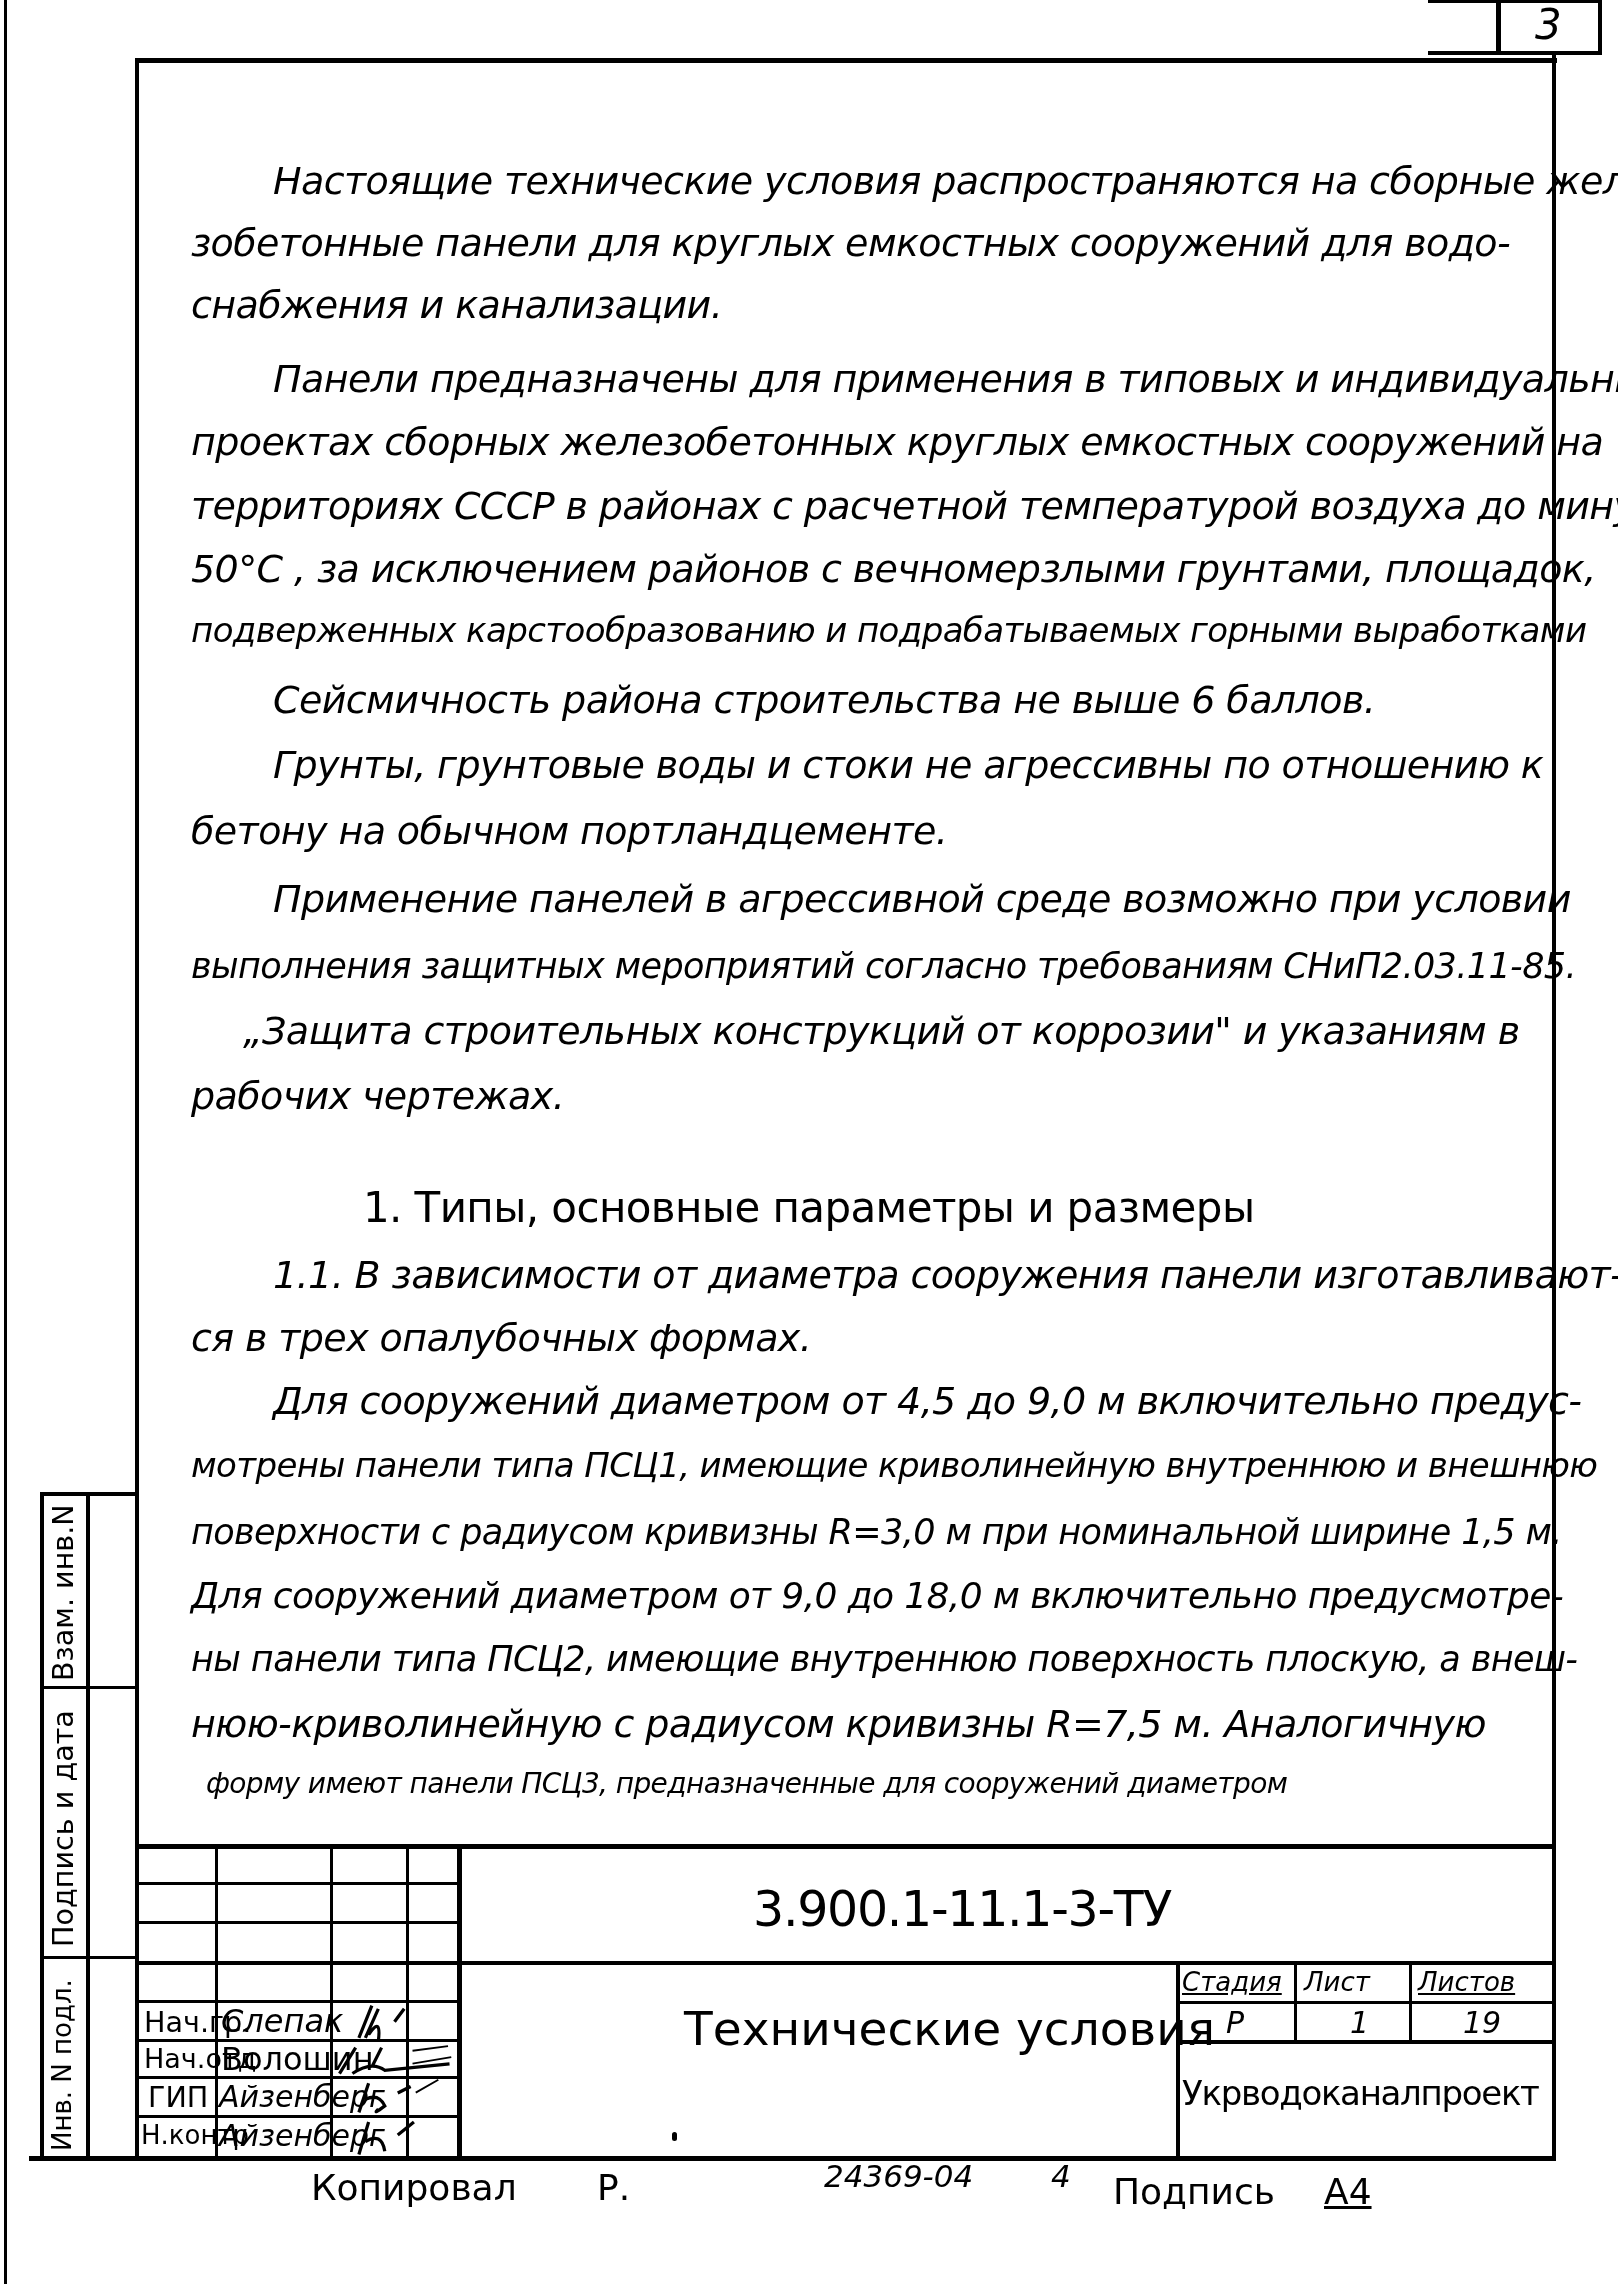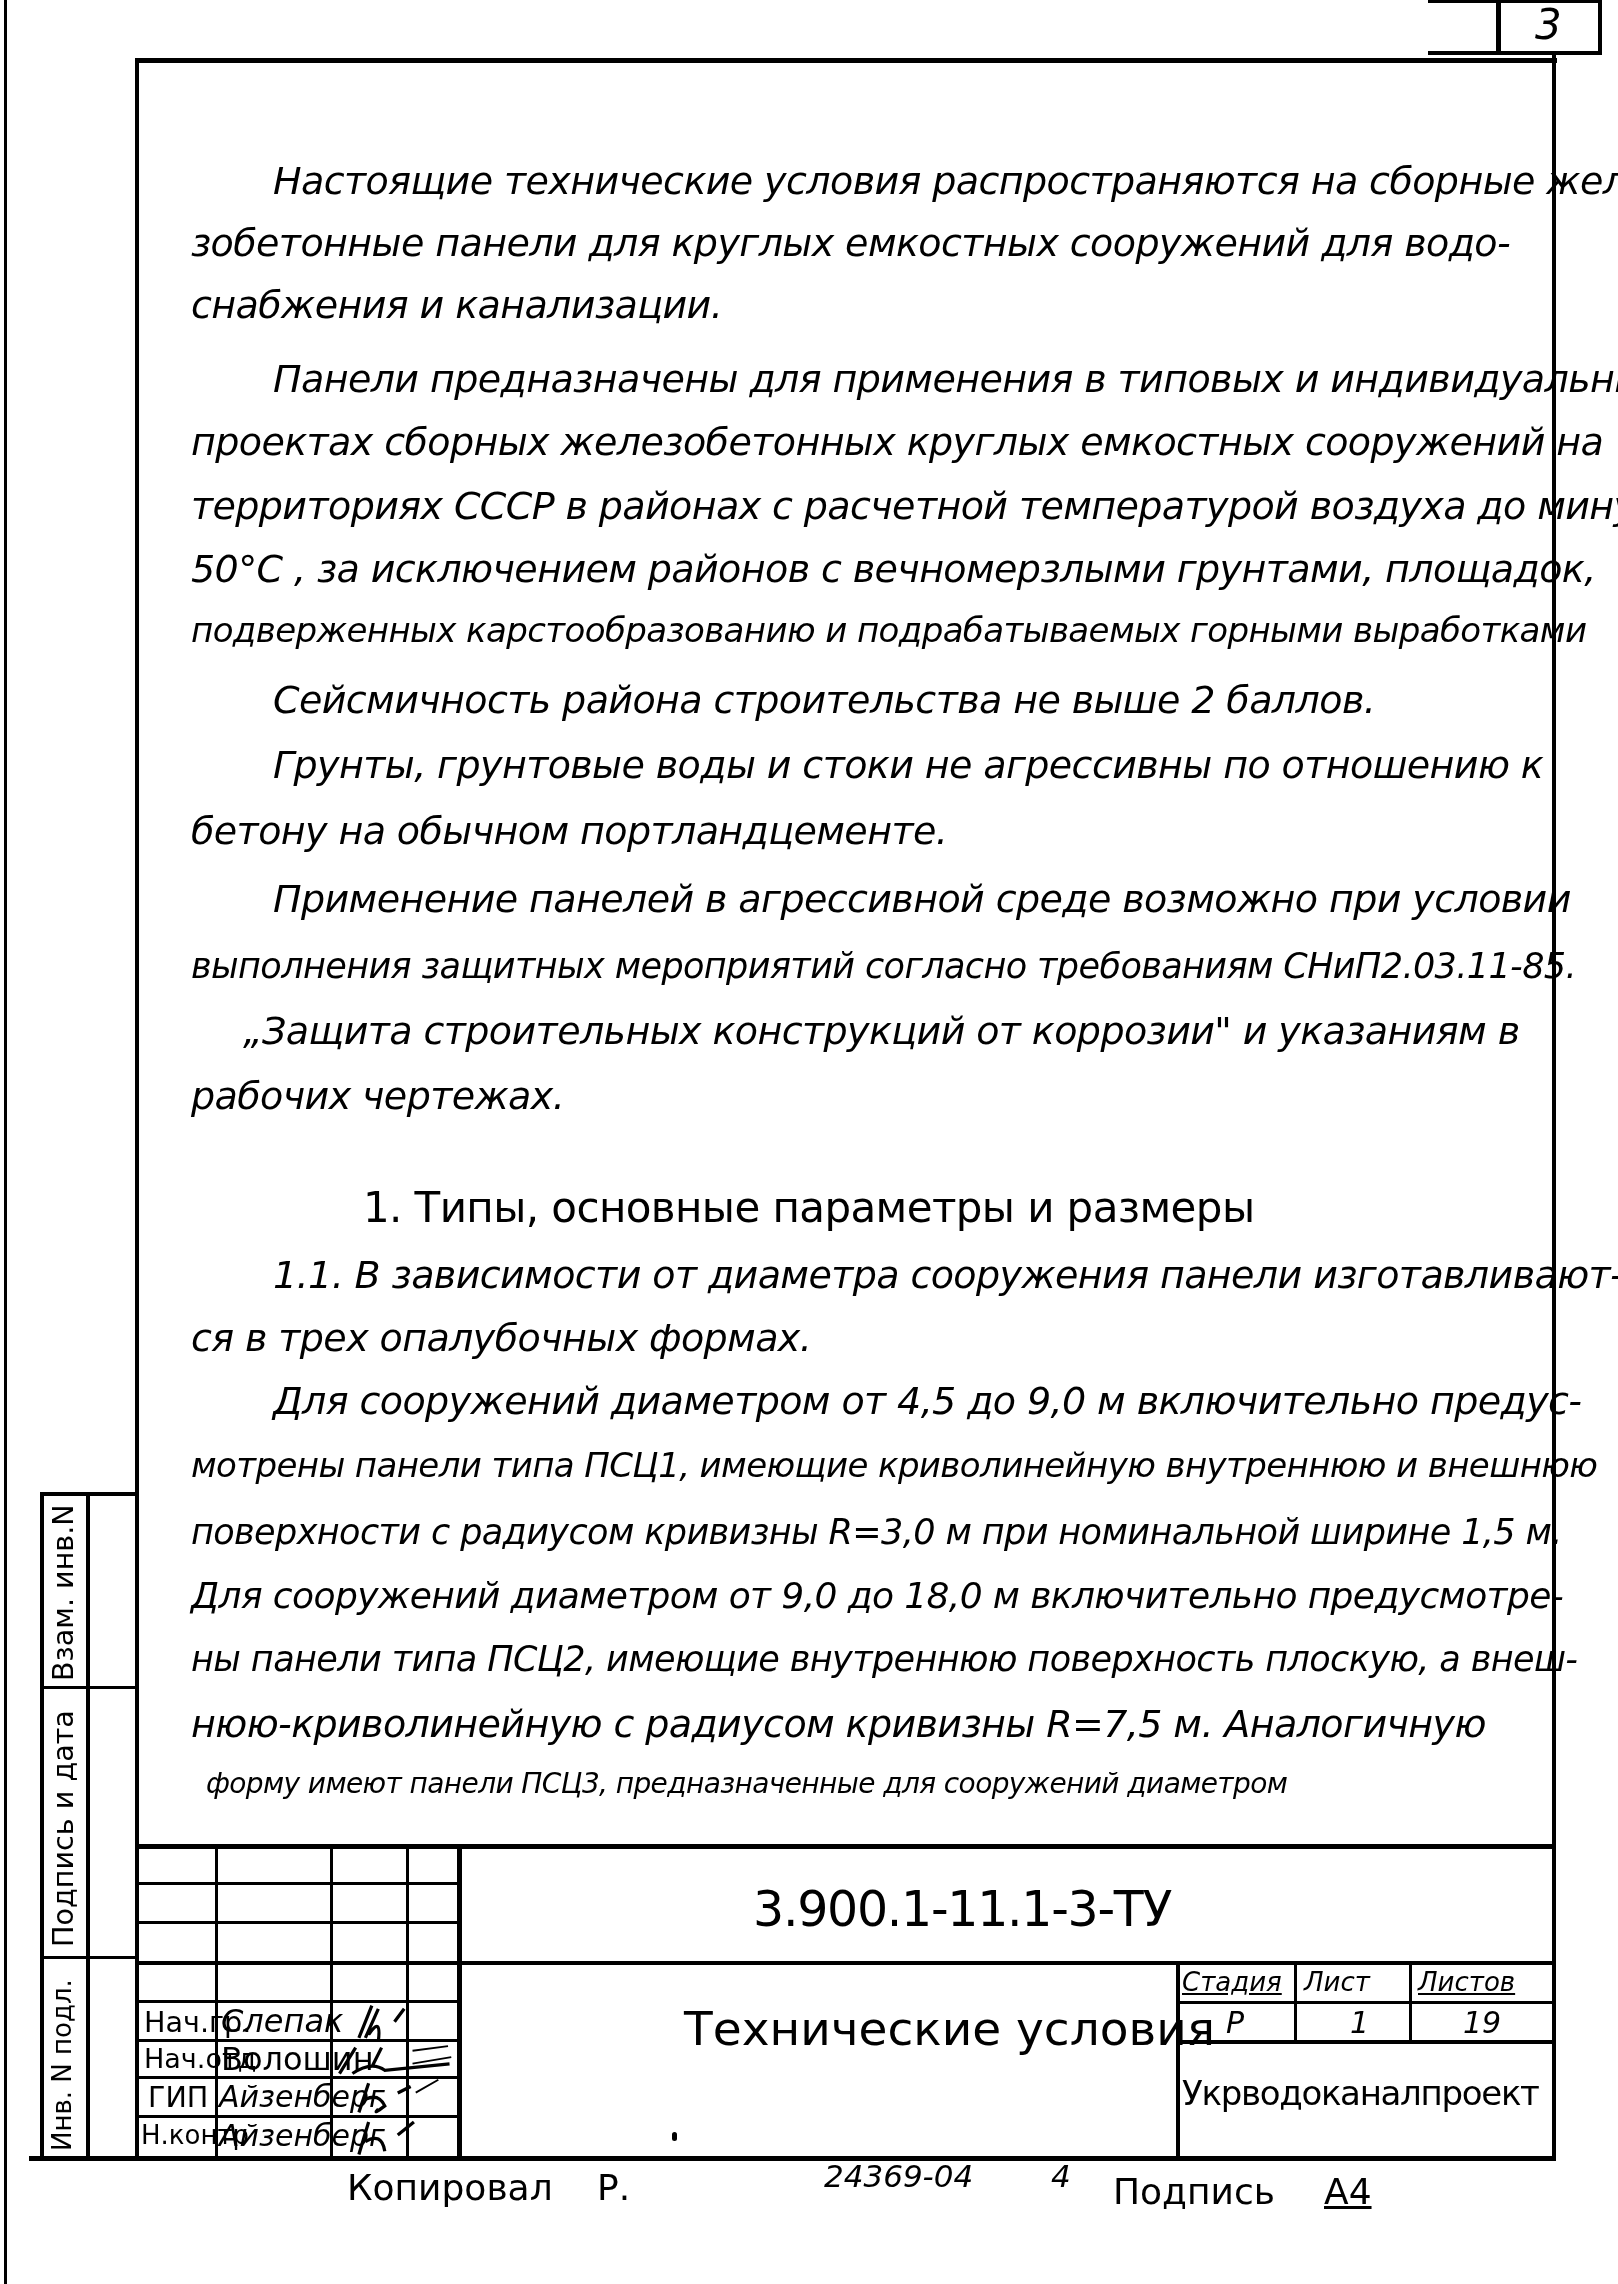--- a/index.html
+++ b/index.html
@@ -37,21 +37,21 @@
 
 <div>
   <div class="txt hand" style="left:273px;top:162px;">Настоящие технические условия распространяются на сборные желе-</div>
   <div class="txt hand" style="left:191px;top:224px;">зобетонные панели для круглых емкостных сооружений для водо-</div>
   <div class="txt hand" style="left:191px;top:286px;">снабжения   и канализации.</div>
   <div class="txt hand" style="left:273px;top:360px;">Панели предназначены для применения в типовых и индивидуальных</div>
   <div class="txt hand" style="left:191px;top:423px;">проектах сборных железобетонных круглых емкостных  сооружений  на</div>
   <div class="txt hand" style="left:191px;top:487px;">территориях СССР в районах с расчетной температурой воздуха до минус</div>
   <div class="txt hand" style="left:191px;top:550px;">50°С , за исключением районов с вечномерзлыми грунтами, площадок,</div>
   <div class="txt hand" style="left:191px;top:613px;font-size:34px;">подверженных карстообразованию и подрабатываемых горными выработками</div>
-  <div class="txt hand" style="left:273px;top:681px;">Сейсмичность района строительства не выше  2 баллов.</div>
+  <div class="txt hand" style="left:273px;top:681px;">Сейсмичность района строительства не выше  6 баллов.</div>
   <div class="txt hand" style="left:273px;top:746px;">Грунты, грунтовые воды и стоки не агрессивны по отношению  к</div>
   <div class="txt hand" style="left:191px;top:812px;">бетону  на  обычном  портландцементе.</div>
   <div class="txt hand" style="left:273px;top:880px;">Применение панелей в агрессивной среде возможно при  условии</div>
   <div class="txt hand" style="left:191px;top:949px;font-size:35px;">выполнения защитных мероприятий согласно требованиям СНиП2.03.11-85.</div>
   <div class="txt hand" style="left:243px;top:1012px;">„Защита строительных  конструкций от коррозии" и указаниям  в</div>
   <div class="txt hand" style="left:191px;top:1077px;">рабочих   чертежах.</div>
 
   <div class="txt" style="left:363px;top:1187px;font-size:42px;">1. Типы,  основные  параметры  и  размеры</div>
 
   <div class="txt hand" style="left:273px;top:1256px;">1.1.  В зависимости от диаметра сооружения панели изготавливают-</div>
@@ -126,20 +126,20 @@
   <div class="cell" style="left:1418px;top:1969px;font-size:26px;font-style:italic;text-decoration:underline;">Листов</div>
   <div class="cell" style="left:1226px;top:2008px;font-size:30px;font-style:italic;">Р</div>
   <div class="cell" style="left:1350px;top:2008px;font-size:30px;font-style:italic;">1</div>
   <div class="cell" style="left:1463px;top:2008px;font-size:30px;font-style:italic;">19</div>
   <div class="cell" style="left:1182px;top:2076px;font-size:34px;letter-spacing:-1.3px;">Укрводоканалпроект</div>
 
   <div class="abs" style="left:672px;top:2132px;width:5.2px;height:9px;background:#000;border-radius:2.6px;"></div>
 </div>
 
 <div>
-  <div class="cell" style="left:311px;top:2170px;font-size:36px;margin-left:36px;">Копировал</div>
+  <div class="cell" style="left:311px;top:2170px;font-size:36px;">Копировал</div>
   <div class="cell" style="left:597px;top:2170px;font-size:36px;">Р.</div>
   <div class="cell" style="left:824px;top:2161px;font-size:31px;font-style:italic;">24369-04</div>
   <div class="cell" style="left:1051px;top:2161px;font-size:31px;font-style:italic;">4</div>
   <div class="cell" style="left:1113px;top:2174px;font-size:36px;">Подпись</div>
   <div class="cell" style="left:1324px;top:2174px;font-size:36px;text-decoration:underline;">А4</div>
 </div>
 
 
 </body></html>

